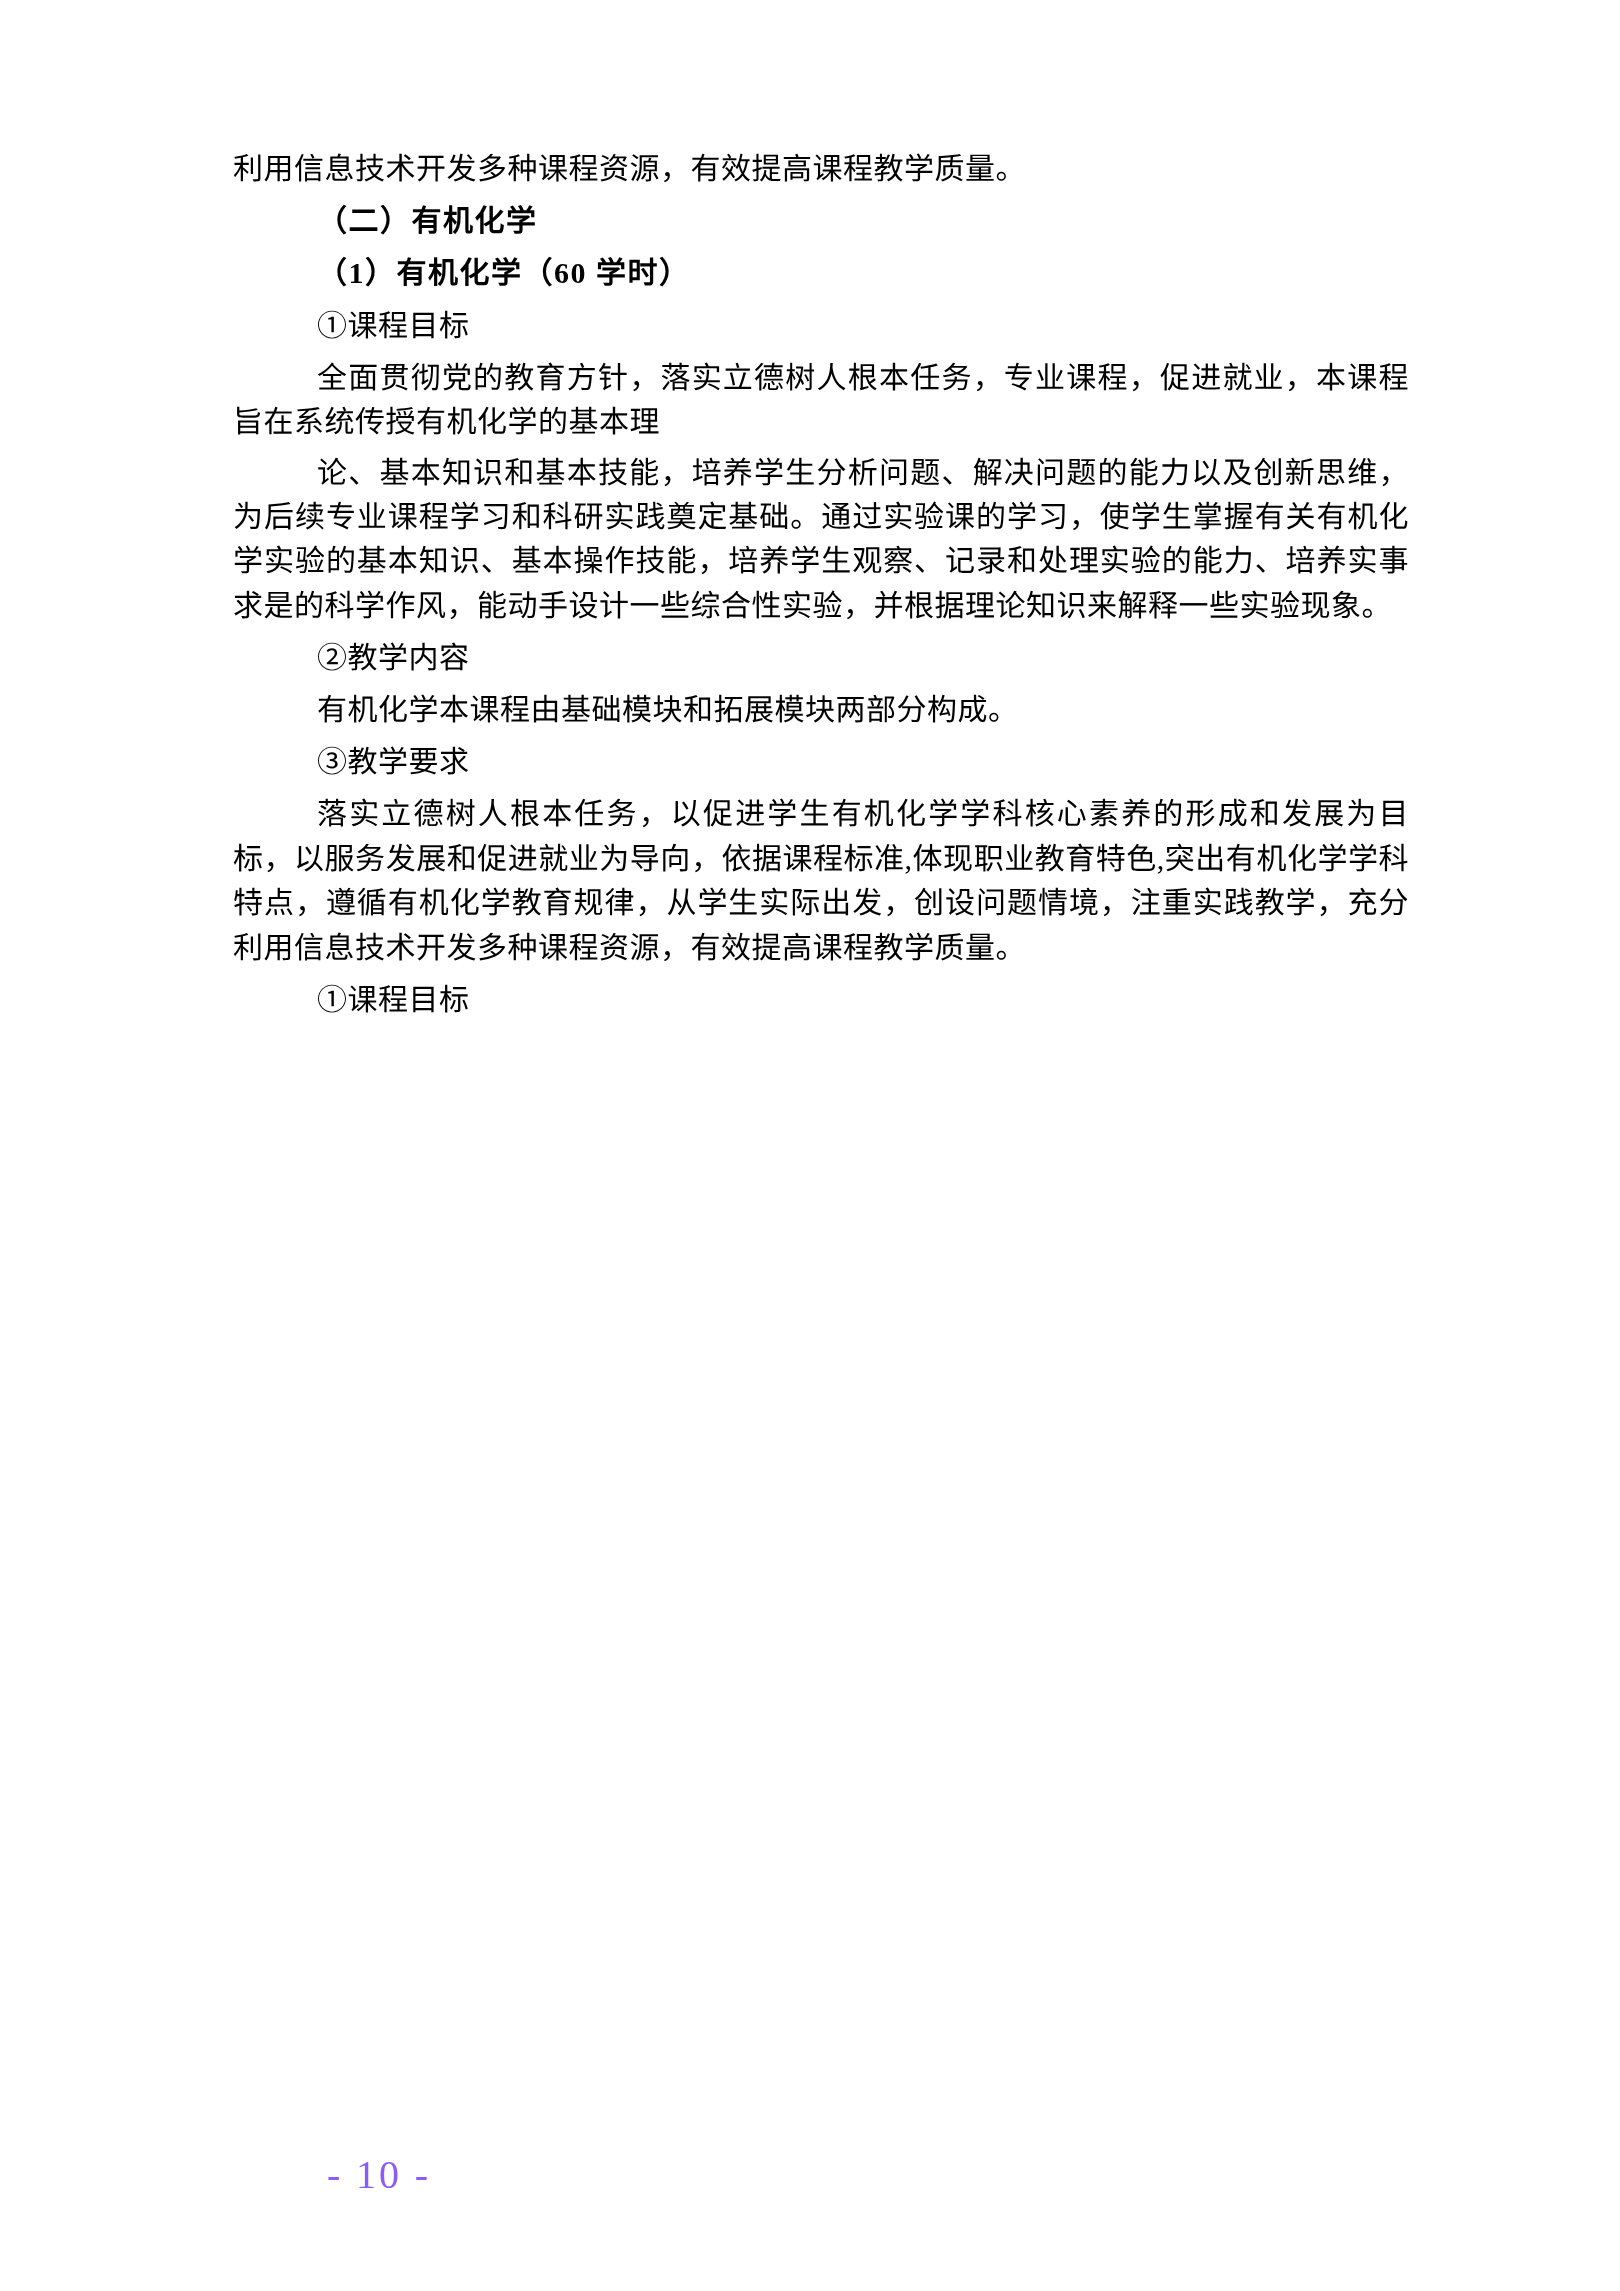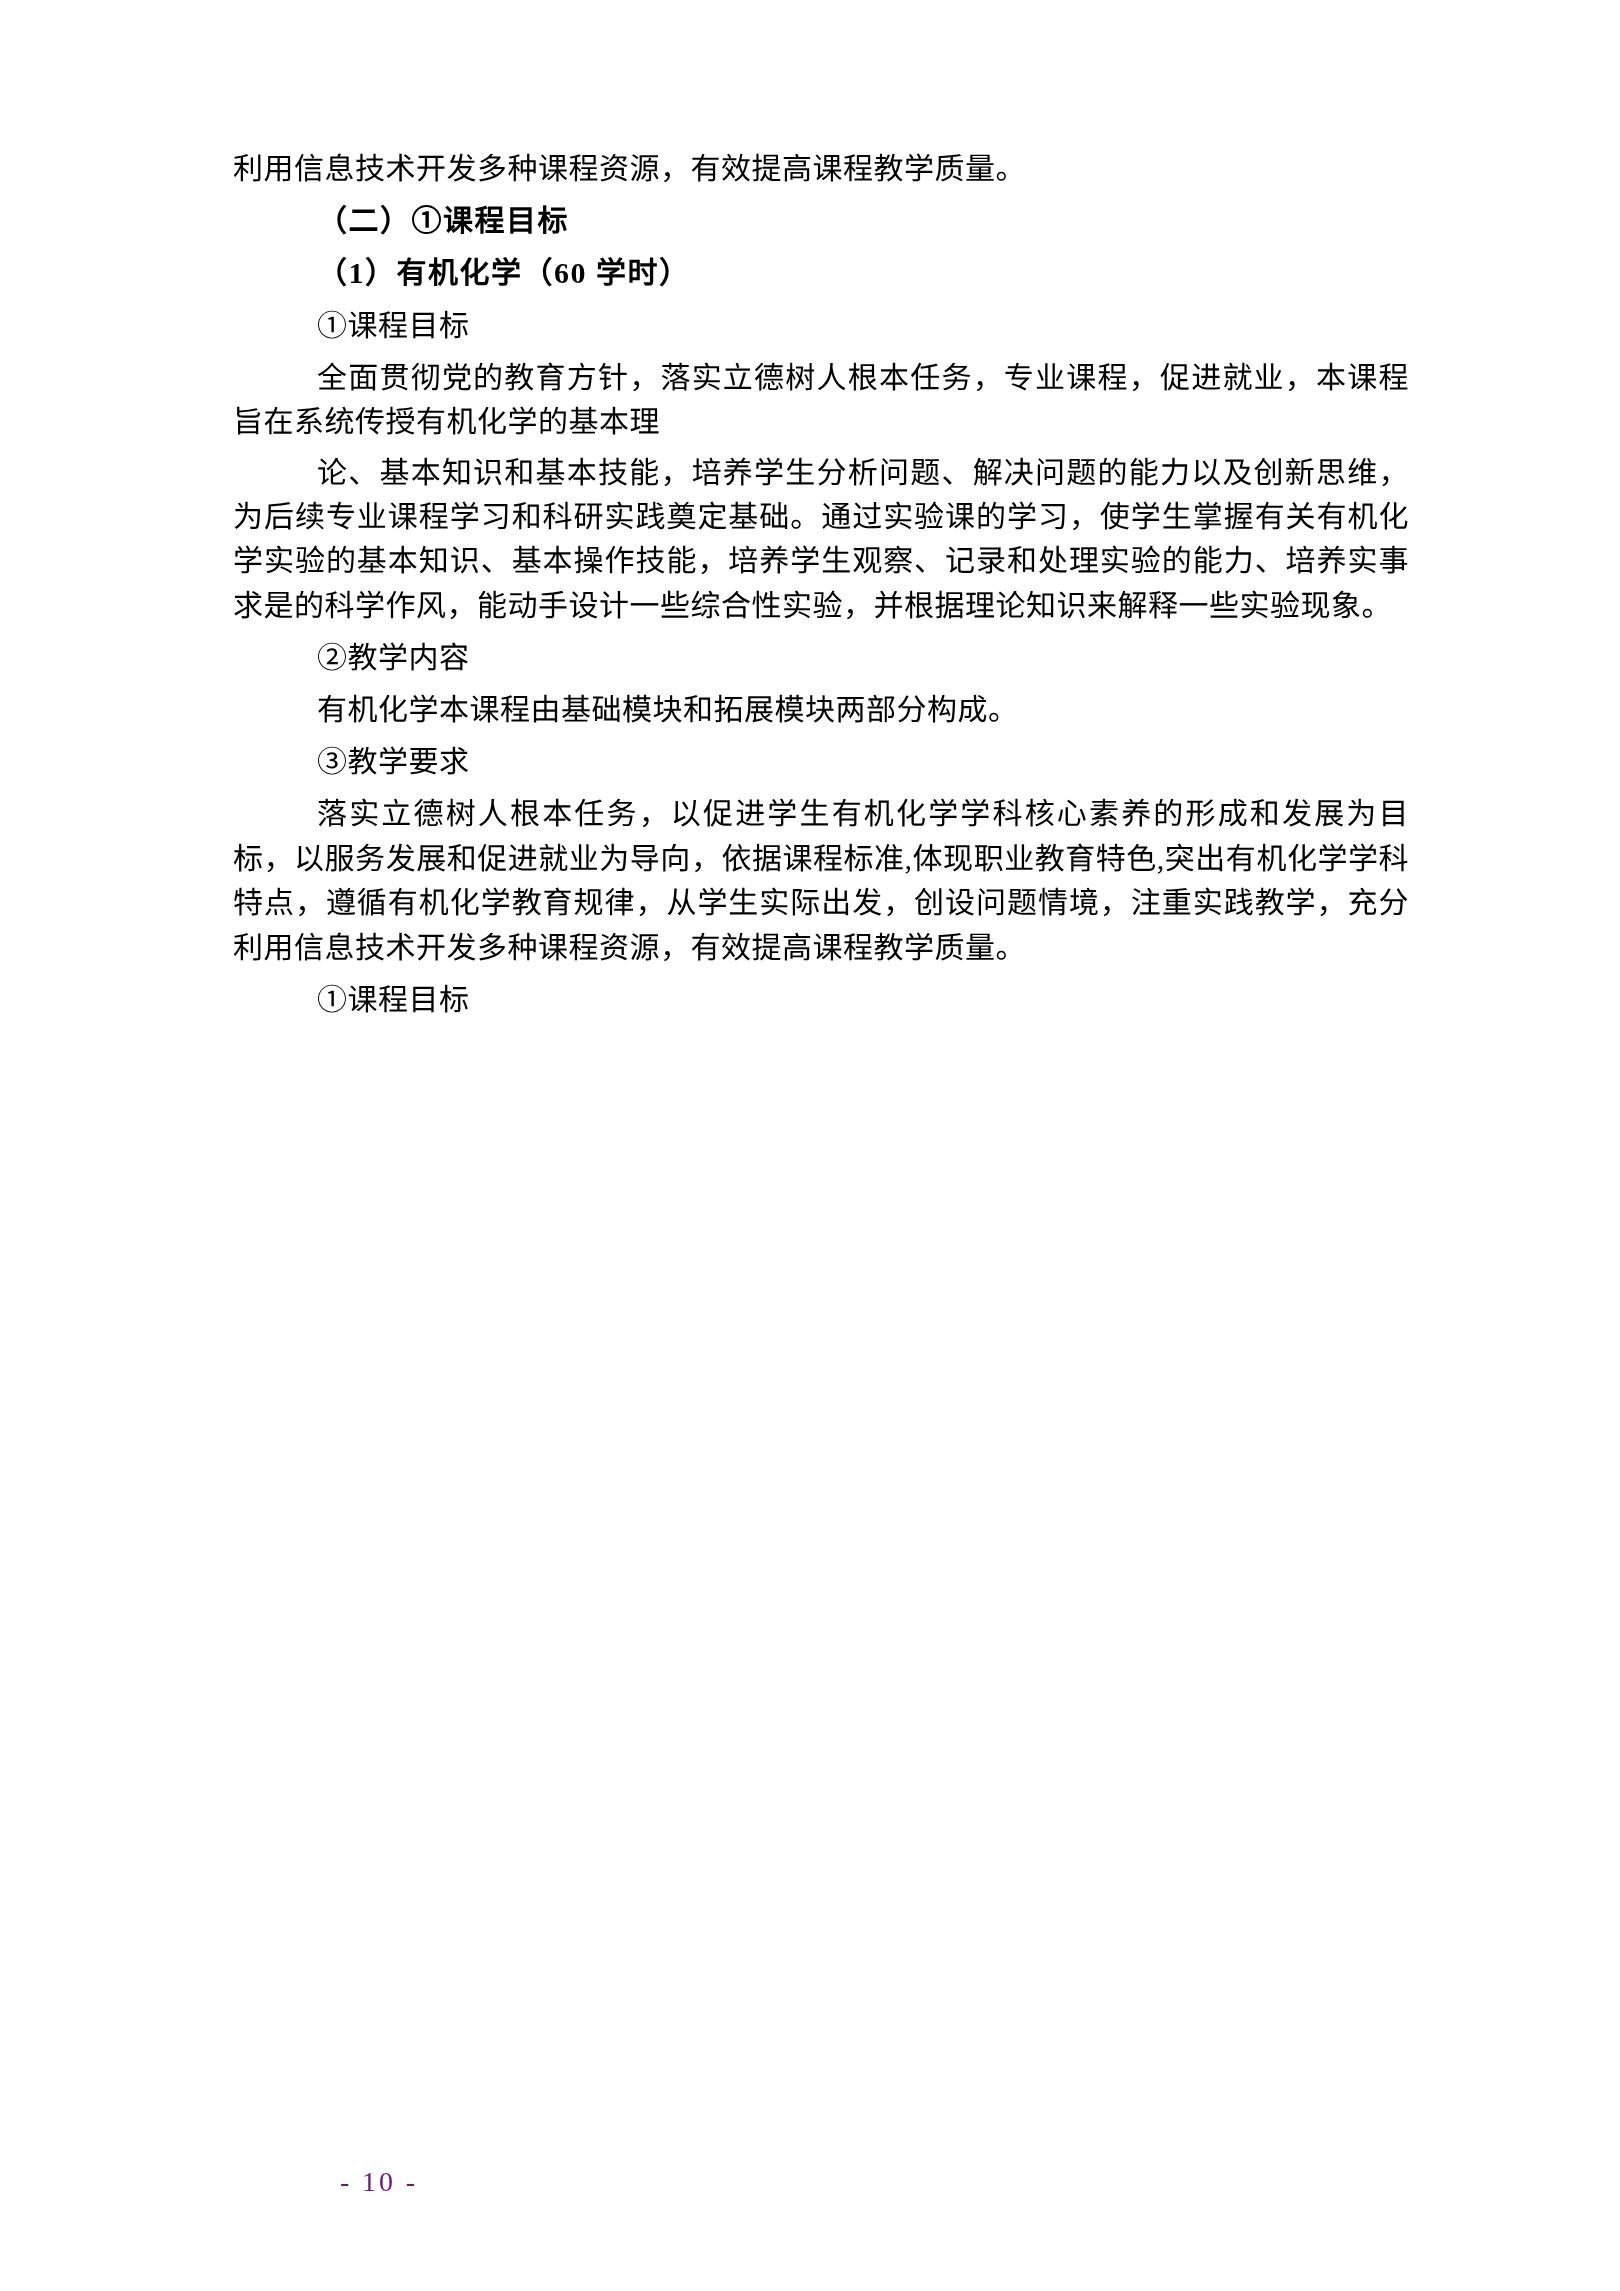--- a/index.html
+++ b/index.html
@@ -57,38 +57,38 @@
   }
   .tight {
     margin-top: 6px;
   }
   .footer {
     position: absolute;
     left: 0;
     right: 0;
     bottom: 94px;
     text-align: center;
-    font-size: 28px;
+    font-size: 40px;
     letter-spacing: 2.9px;
-    color: #701a75;
+    color: #8b5cf6;
   }
   .footer-inner {
     display: inline-block;
     transform: translateX(-431px);
   }
 </style>
 </head>
 <body>
 
 <div class="page">
   <div class="doc-body">
 
     <p class="line para-first">利用信息技术开发多种课程资源，有效提高课程教学质量。</p>
 
-    <p class="line indent-1 heading block">（二）①课程目标</p>
+    <p class="line indent-1 heading block">（二）有机化学</p>
 
 
     <p class="line indent-1 heading block">（1）有机化学（60 学时）</p>
 
     <p class="line indent-1 block">①课程目标</p>
 
     <p class="line indent-1 block">全面贯彻党的教育方针，落实立德树人根本任务，专业课程，促进就业，本课程旨在系统传授有机化学的基本理</p>
 
     <p class="line indent-1 tight">论、基本知识和基本技能，培养学生分析问题、解决问题的能力以及创新思维，为后续专业课程学习和科研实践奠定基础。通过实验课的学习，使学生掌握有关有机化学实验的基本知识、基本操作技能，培养学生观察、记录和处理实验的能力、培养实事求是的科学作风，能动手设计一些综合性实验，并根据理论知识来解释一些实验现象。</p>
 

